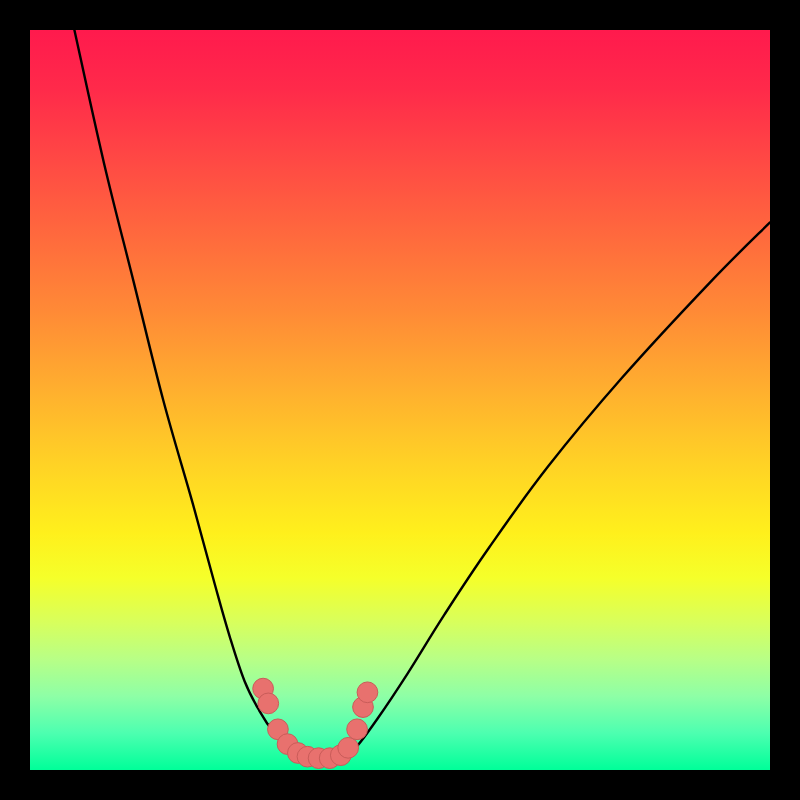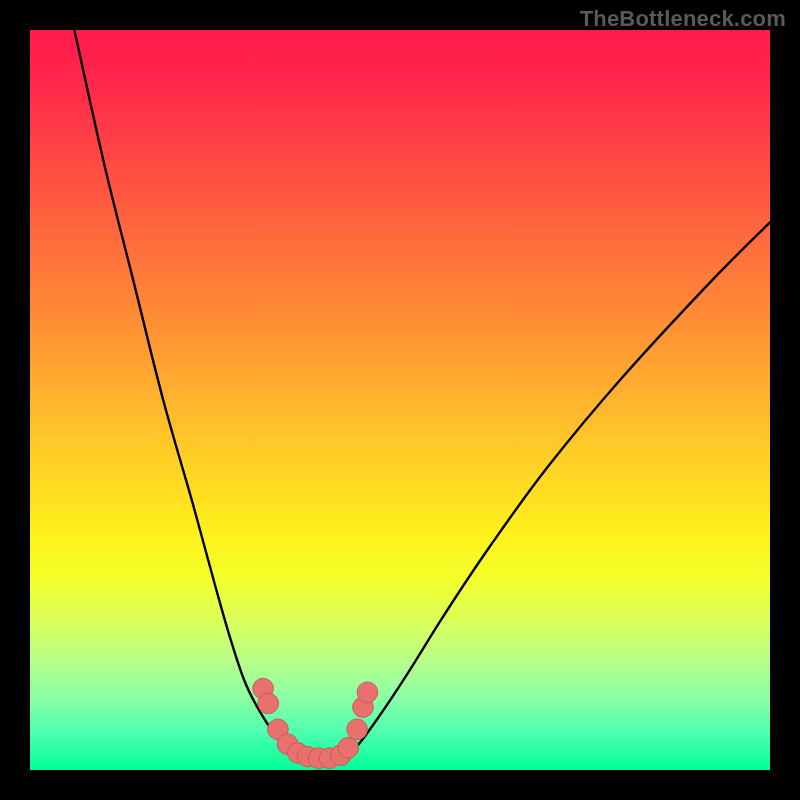--- a/index.html
+++ b/index.html
@@ -81,14 +81,13 @@
           <circle cx="288.6" cy="728.16" r="10.36" fill="#e8716e" stroke="#c95c59" stroke-width="1"></circle>
           <circle cx="299.70000000000005" cy="728.16" r="10.36" fill="#e8716e" stroke="#c95c59" stroke-width="1"></circle>
           <circle cx="310.8" cy="725.2" r="10.36" fill="#e8716e" stroke="#c95c59" stroke-width="1"></circle>
           <circle cx="318.2" cy="717.8" r="10.36" fill="#e8716e" stroke="#c95c59" stroke-width="1"></circle>
           <circle cx="327.08" cy="699.3" r="10.36" fill="#e8716e" stroke="#c95c59" stroke-width="1"></circle>
           <circle cx="333" cy="677.1" r="10.36" fill="#e8716e" stroke="#c95c59" stroke-width="1"></circle>
           <circle cx="337.44" cy="662.3" r="10.36" fill="#e8716e" stroke="#c95c59" stroke-width="1"></circle>
         </g>
     </svg>
   </div>
-  <div class="watermark">TheBottleneck.com</div>
 </div>
 
 </body></html>

